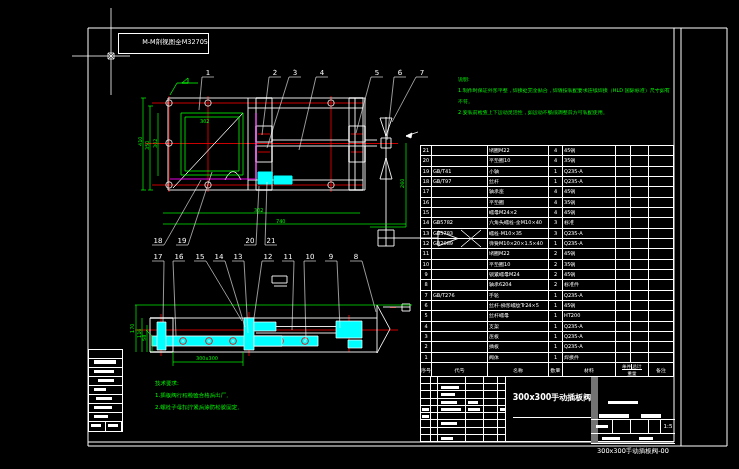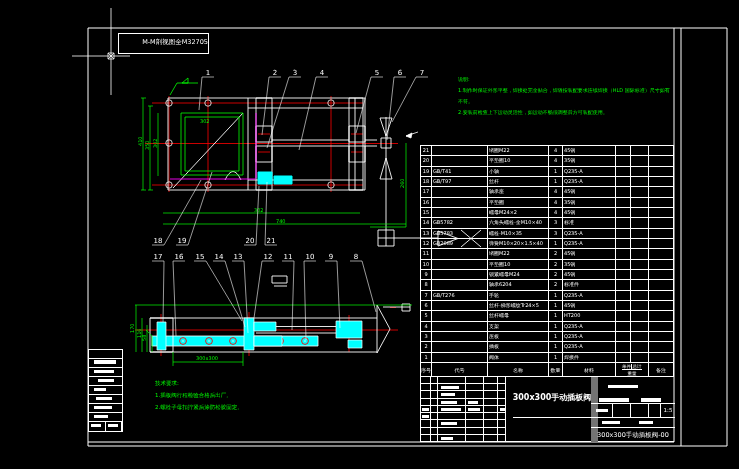--- a/index.html
+++ b/index.html
@@ -37,21 +37,21 @@
   
   .tblock{position:absolute;left:420px;top:377px;width:254px;height:65px;
        border-left:1px solid #fff;border-bottom:1px solid #fff;box-sizing:border-box;}
   .tb-left{position:absolute;left:0;top:0;width:85px;height:65px;display:grid;grid-template-rows:repeat(9,1fr);}
   .tb-left .r{display:grid;grid-template-columns:10px 7px 28px 18px 14px 1fr;border-bottom:1px solid #fff;}
   .tb-left .r>div{border-right:1px solid #fff;position:relative;}
   .tb-center{position:absolute;left:85px;top:0;width:85px;height:65px;border-right:7px solid #737373;box-sizing:border-box;margin-left:7px;}
   .tb-title{height:41px;border-bottom:1px solid #fff;box-sizing:border-box;display:flex;align-items:center;justify-content:center;
        font-size:8px;font-weight:bold;color:#fff;white-space:nowrap;}
   .tb-sub{height:24px;display:flex;align-items:center;justify-content:center;font-size:8px;color:#fff;}
-  .tb-right{position:absolute;left:170px;top:0;width:84px;height:65px;}
+  .tb-right{position:absolute;left:170px;top:16px;width:84px;height:65px;}
   .tb-right .row1{height:27px;border-bottom:1px solid #fff;box-sizing:border-box;position:relative;}
   .tb-right .row2{height:14px;border-bottom:1px solid #fff;box-sizing:border-box;display:grid;
        grid-template-columns:22px 18px 18px 12px 1fr;}
   .tb-right .row2>div{border-right:1px solid #fff;font-size:5.5px;color:#fff;text-align:center;line-height:13px;overflow:hidden;}
   .tb-right .row2>div:last-child{border-right:none;}
   .tb-right .row3{height:10px;border-bottom:1px solid #fff;box-sizing:border-box;position:relative;}
   .tb-right .row4{height:14px;display:flex;align-items:center;justify-content:center;font-size:6.5px;
        color:#fff;white-space:nowrap;overflow:hidden;}
   .blob{position:absolute;background:#fff;height:3px;}
   

